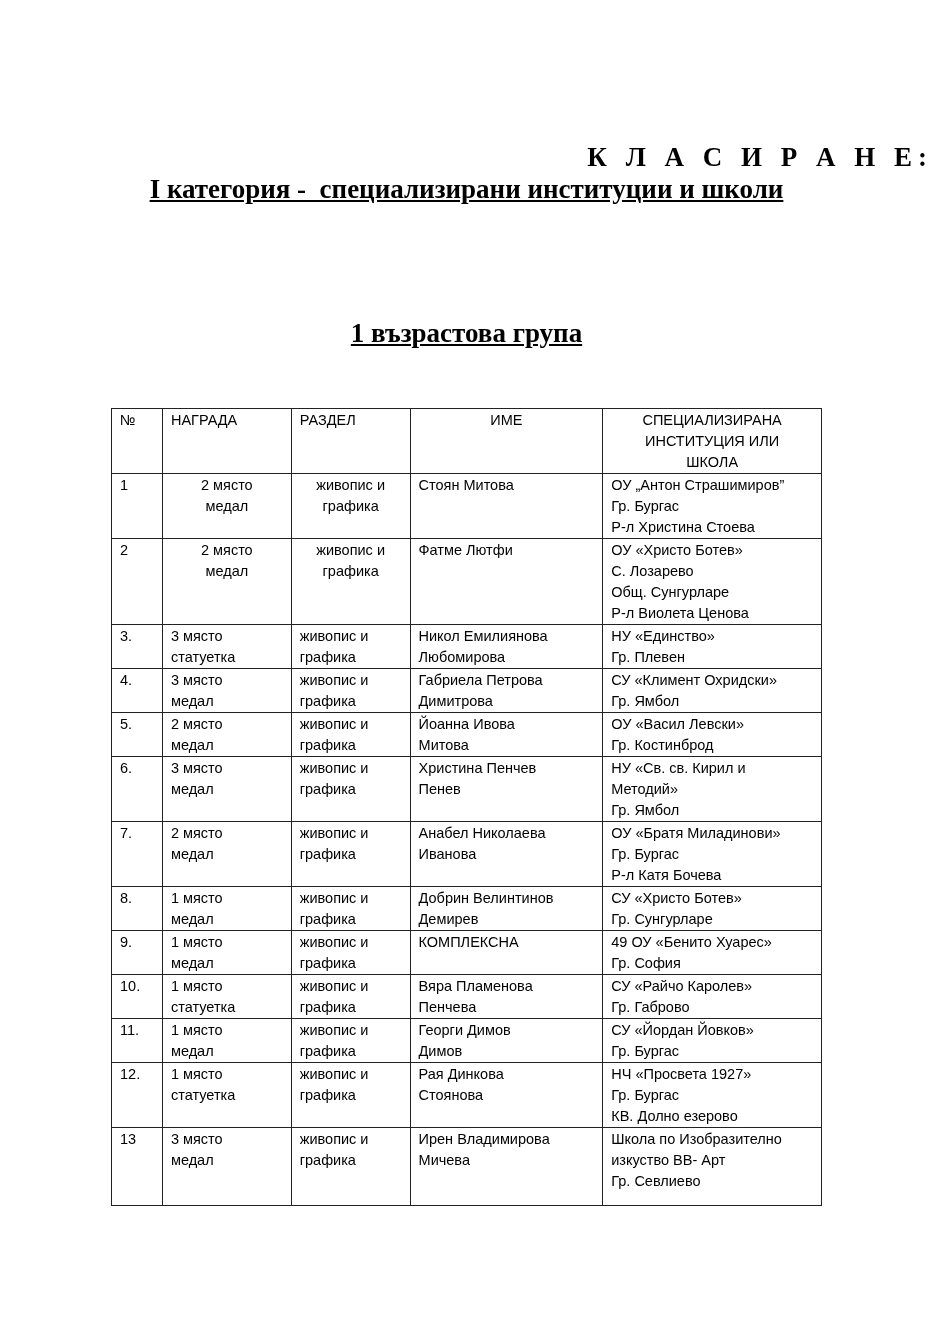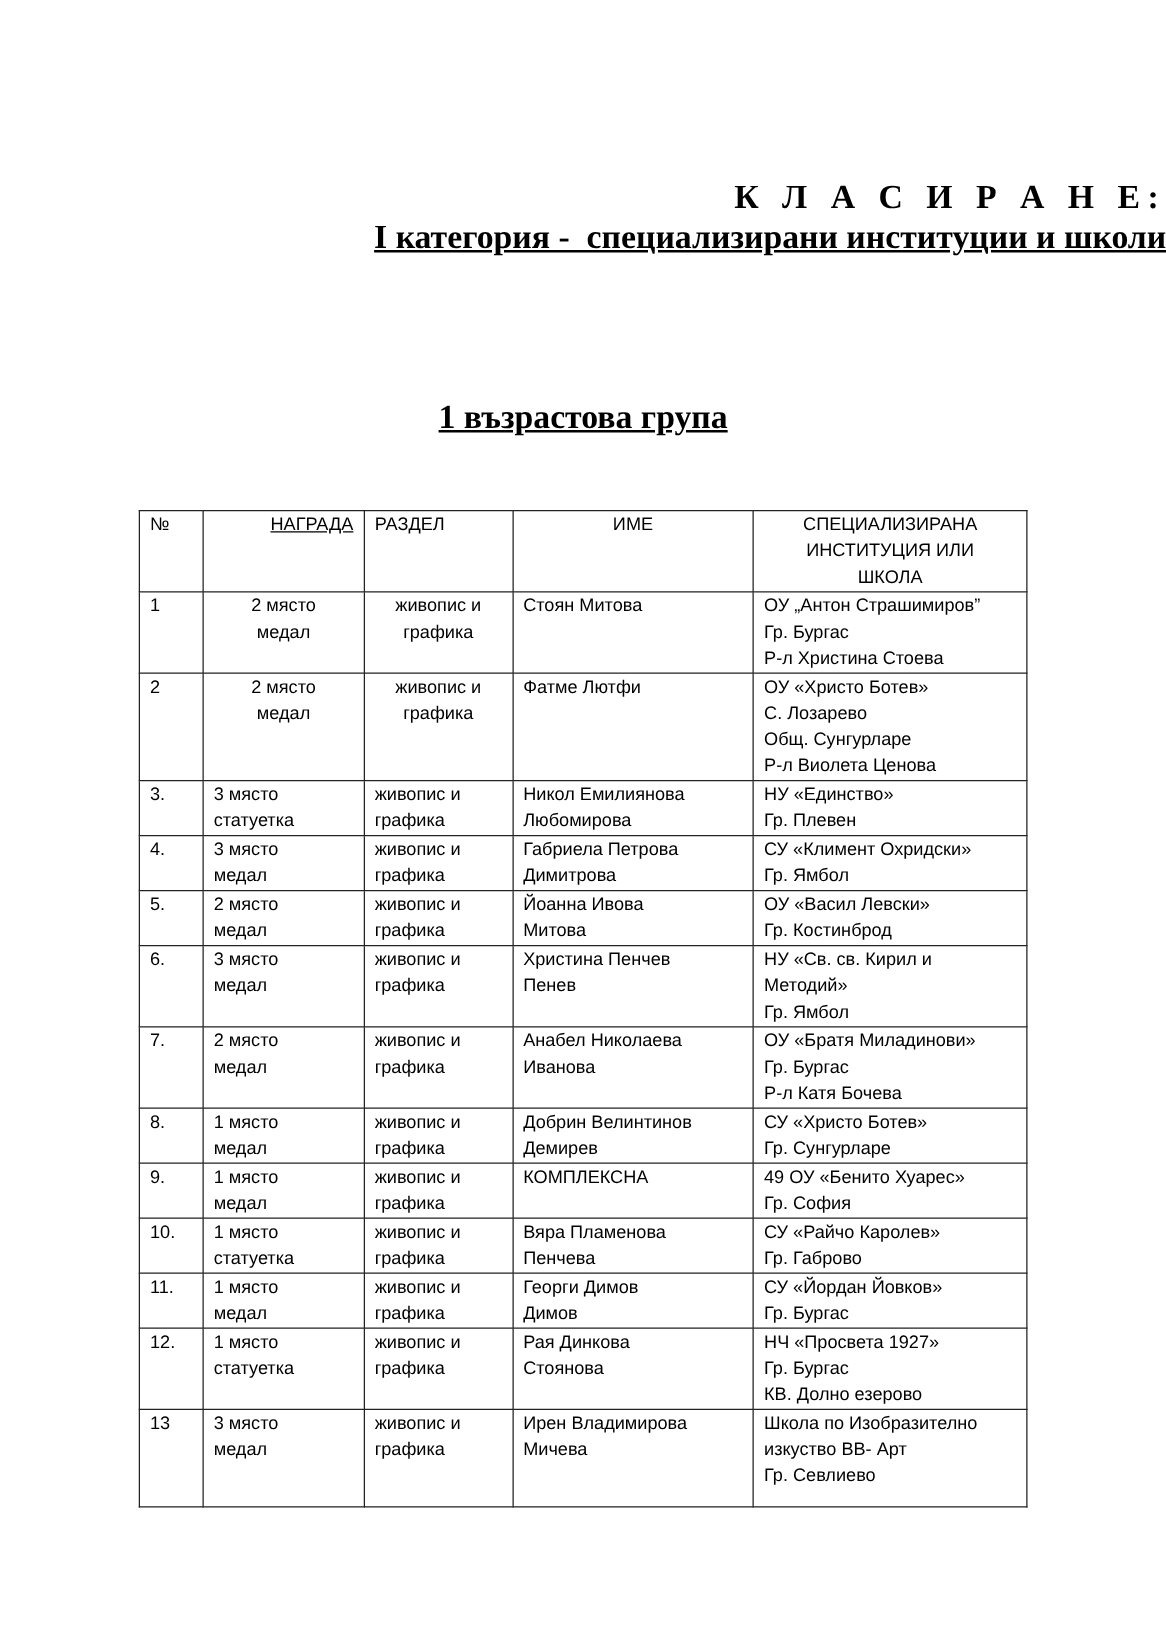--- a/index.html
+++ b/index.html
@@ -2,41 +2,41 @@
 <html><head>
 <meta charset="utf-8">
 <style>
   html, body { margin: 0; padding: 0; background: #ffffff; }
   body { width: 933px; height: 1319px; position: relative; overflow: hidden; color: #000; }
   .title1 {
     position: absolute; left: 0; width: 933px; top: 142px; text-align: right;
     font-family: "Liberation Serif", serif; font-weight: bold; font-size: 27px; letter-spacing: 6px;
   }
   .title2 {
-    position: absolute; left: 0; width: 933px; top: 174px; text-align: right;
+    position: absolute; left: 0; width: 933px; top: 174px; text-align: center;
     font-family: "Liberation Serif", serif; font-weight: bold; font-size: 27px; text-decoration: underline;
     white-space: pre;
   }
   .subtitle {
     position: absolute; left: 0; width: 933px; top: 318px; text-align: center;
     font-family: "Liberation Serif", serif; font-weight: bold; font-size: 27px; text-decoration: underline;
   }
   table.results {
     position: absolute; left: 111px; top: 408px; width: 711px;
     border-collapse: collapse;
     font-family: "Liberation Sans", sans-serif; font-size: 14.5px; line-height: 21px;
   }
   table.results td, table.results th {
     border: 1px solid #222; vertical-align: top; padding: 1px 8px 0 8px; font-weight: normal;
     white-space: pre-line;
   }
   col.c1 { width: 51px; } col.c2 { width: 129px; } col.c3 { width: 119px; }
   col.c4 { width: 193px; } col.c5 { width: 219px; }
   th.h-no { text-align: left; }
-  th.h-award { text-align: right; text-decoration: underline; }
+  th.h-award { text-align: left; }
   th.h-section { text-align: left; }
   th.h-name { text-align: center; margin-top: 31px; }
   th.h-inst { text-align: center; }
   td.center { text-align: center; }
   tr.tall td { height: 76px; }
 </style>
 </head>
 <body>
 
 <div class="title1">К Л А С И Р А Н Е:</div>

